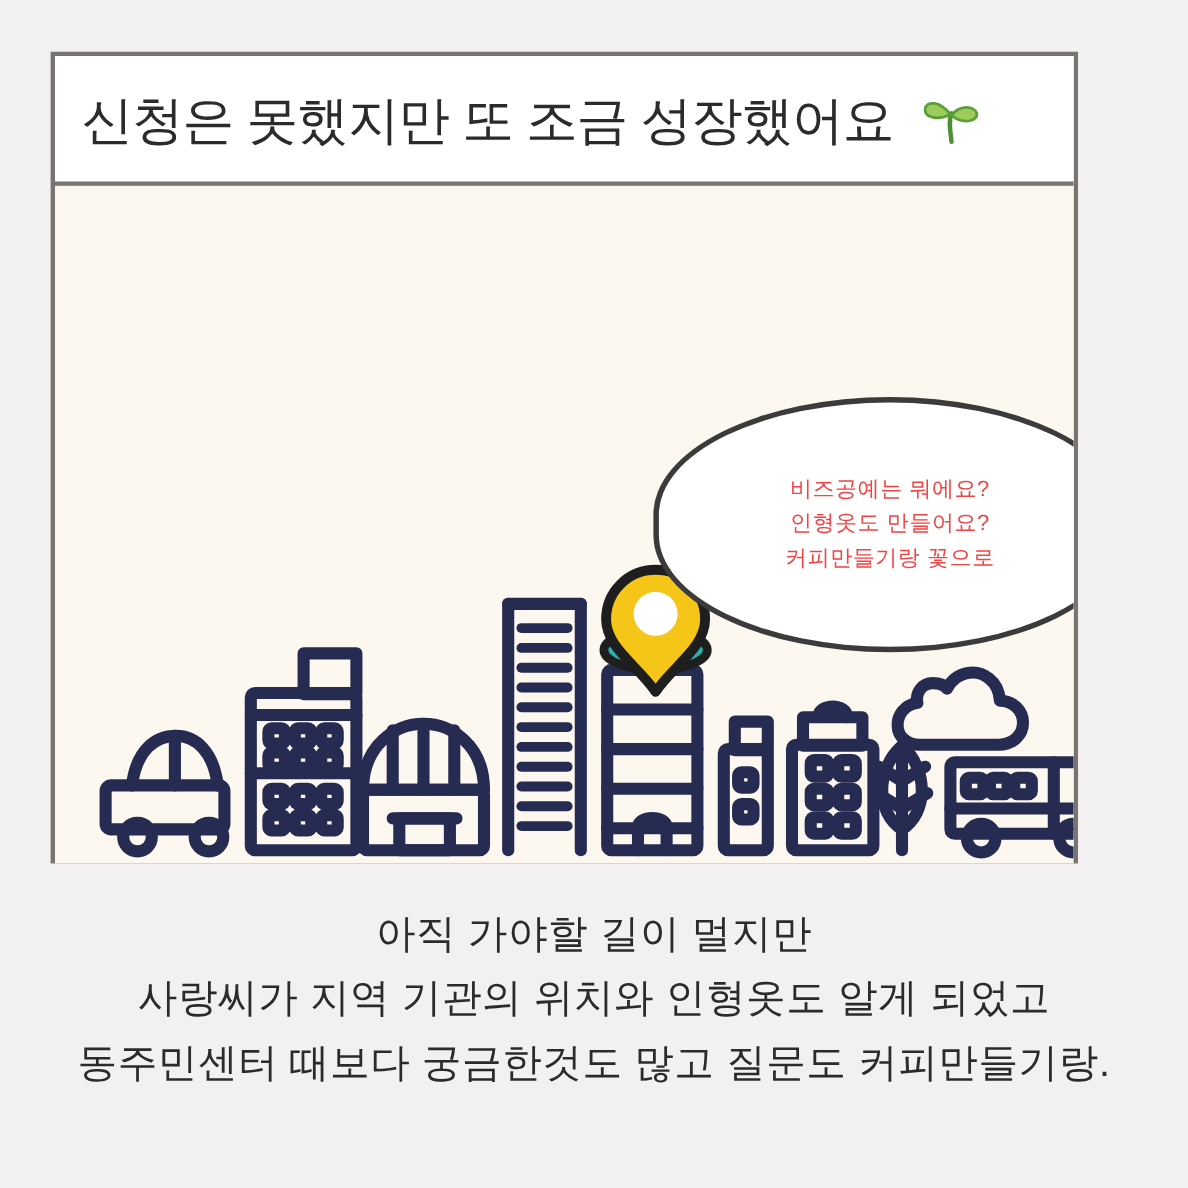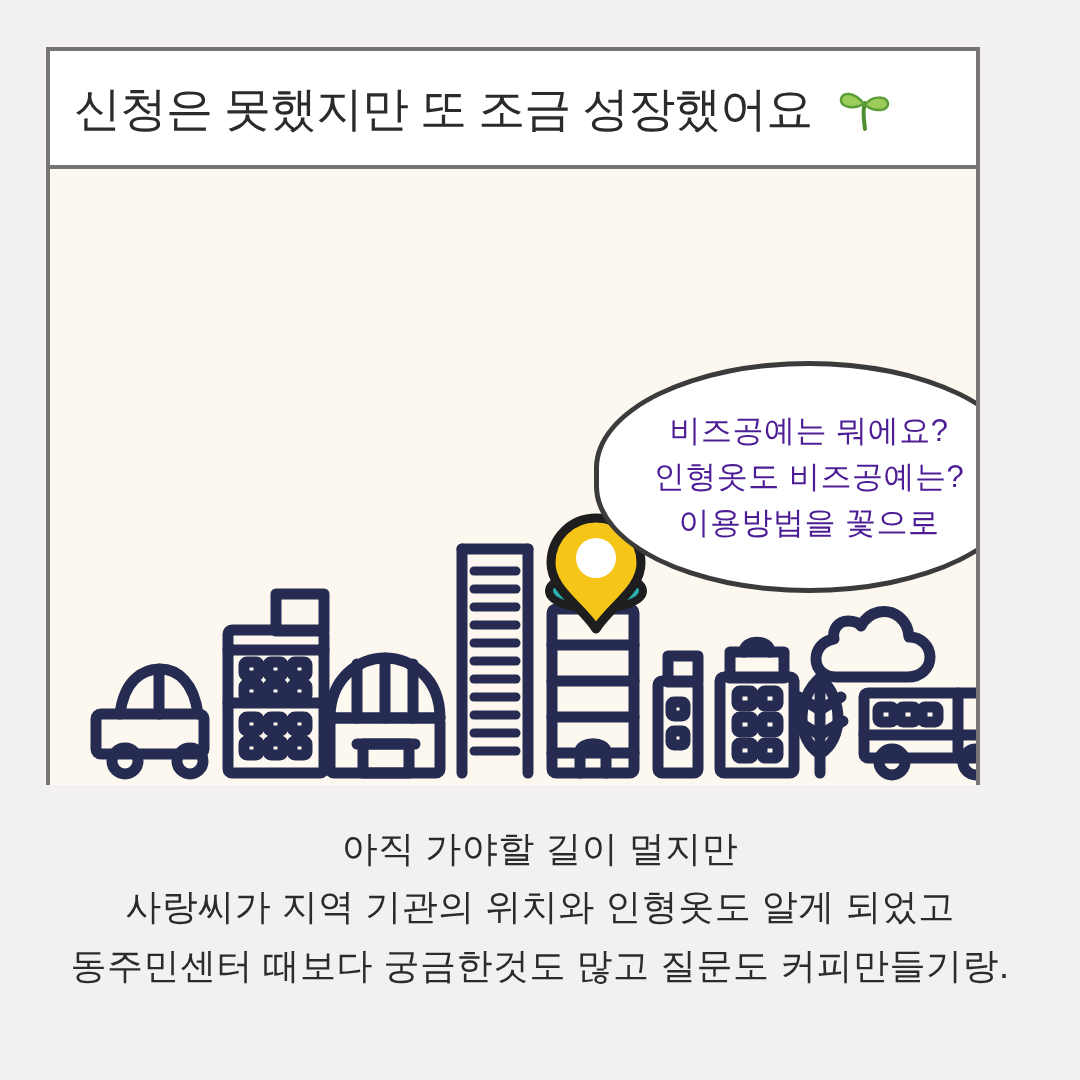--- a/index.html
+++ b/index.html
@@ -84,23 +84,23 @@
     border: 5px solid #3b3b3b;
     border-radius: 50% / 46%;
     box-sizing: border-box;
     display: flex;
     flex-direction: column;
     align-items: center;
     justify-content: center;
     gap: 6px;
   }
   .bubble-line {
-    font-size: 31px;
+    font-size: 20px;
     line-height: 1.28;
-    color: #4c1d95;
+    color: #ef4444;
     white-space: nowrap;
     letter-spacing: 0.5px;
   }
 
   
   #caption {
     position: absolute;
     left: 0;
     top: 820px;
     width: 1080px;
@@ -270,22 +270,22 @@
         <path d="M546 349 C 521 349, 501 369, 501 394
                  C 501 420, 531 437, 546 460
                  C 561 437, 591 420, 591 394
                  C 591 369, 571 349, 546 349 Z" fill="#f5c518" stroke="#1e1e1e" stroke-width="9" stroke-linejoin="round"></path>
         <circle cx="546" cy="389" r="20" fill="#ffffff"></circle>
       </g>
     </svg>
 
     <div id="speech-bubble">
       <div class="bubble-line">비즈공예는 뭐에요?</div>
-      <div class="bubble-line">인형옷도 비즈공예는?</div>
-      <div class="bubble-line">이용방법을 꽃으로</div>
+      <div class="bubble-line">인형옷도 만들어요?</div>
+      <div class="bubble-line">커피만들기랑 꽃으로</div>
     </div>
 
   </div>
 </div>
 
 <div id="caption">
   <div class="caption-line">아직 가야할 길이 멀지만</div>
   <div class="caption-line">사랑씨가 지역 기관의 위치와 인형옷도 알게 되었고</div>
   <div class="caption-line">동주민센터 때보다 궁금한것도 많고 질문도 커피만들기랑.</div>
 </div>

